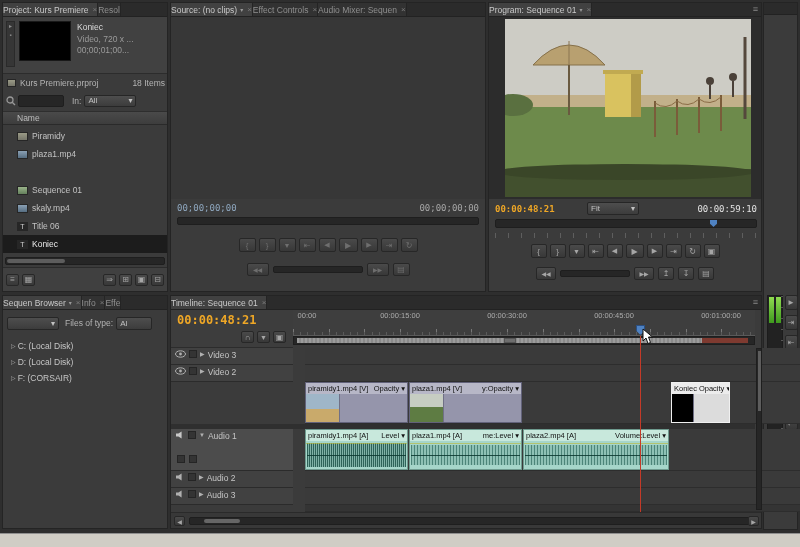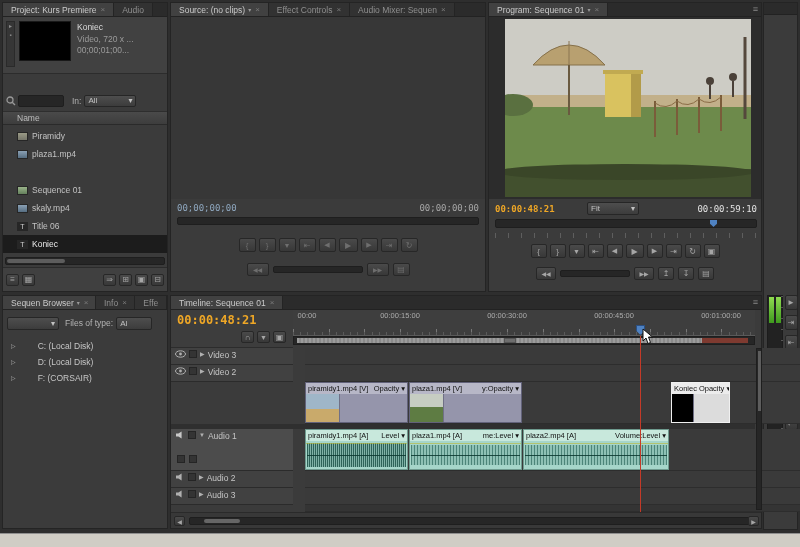--- a/index.html
+++ b/index.html
@@ -1,20 +1,20 @@
 <!DOCTYPE html>
 <html><head>
 <meta charset="utf-8">
 <style>
 *{box-sizing:border-box;margin:0;padding:0}
 body{margin:0;background:#777}
 #app{position:relative;width:800px;height:547px;background:#2e2e2e;font-family:"Liberation Sans","DejaVu Sans",sans-serif;overflow:hidden;cursor:default;color:#c8c8c8}
 .panel{position:absolute;background:#3b3b3b;border:1px solid #242424}
 .tabbar{position:relative;height:14px;background:#2b2b2b;display:flex;border-bottom:1px solid #222}
-.tab{display:flex;align-items:center;gap:3px;padding:0 8px;font-size:8.5px;color:#8f8f8f;background:#323232;border-right:1px solid #242424;white-space:nowrap;overflow:hidden}
+.tab{display:flex;align-items:center;gap:3px;padding:0 0;font-size:8.5px;color:#8f8f8f;background:#323232;border-right:1px solid #242424;white-space:nowrap;overflow:hidden}
 .tab.on{background:#414141;color:#cacaca}
 .tab .arr{font-size:6px;color:#9a9a9a}
 .tab .x{font-size:8px;color:#7a7a7a;margin-left:1px}
 .pmenu{position:absolute;right:3px;top:1px;font-size:9px;color:#8a8a8a}
 .tc{font-family:"DejaVu Sans Mono","Liberation Mono",monospace;font-size:9px}
 .tc.orange{color:#efa726;font-weight:bold}
 .btn{display:inline-flex;align-items:center;justify-content:center;background:linear-gradient(#4a4a4a,#383838);border:1px solid #272727;border-radius:2px;color:#a6a6a6}
 .btn.dim{color:#6e6e6e}
 .groove{background:#262626;border:1px solid #1e1e1e;border-radius:2px}
 .combo{display:flex;align-items:center;justify-content:space-between;background:linear-gradient(#4e4e4e,#3c3c3c);border:1px solid #262626;border-radius:2px;color:#c2c2c2;font-size:8px;padding:0 3px}
@@ -38,47 +38,52 @@
 .aclip{background:#a6d6ca;border-color:#6e9a8e}
 .aclip .nbar{background:#c8e8dc}
 .wave{position:absolute;left:1px;right:1px;top:15px;bottom:4px;background:repeating-linear-gradient(90deg,rgba(22,84,72,.62) 0 1px,rgba(22,84,72,.16) 1px 3px)}
 .wave.loud{top:13px;bottom:2px;background:repeating-linear-gradient(90deg,rgba(16,70,60,.8) 0 1px,rgba(16,70,60,.25) 1px 2px)}
 .wave::after{content:"";position:absolute;left:0;right:0;top:50%;height:1px;background:rgba(10,54,46,.85)}
 .vol{position:absolute;left:0;right:0;top:13px;height:1px;background:#b9b93e;opacity:.65}
 .ruler{position:absolute;background:#3e3e3e;border-bottom:1px solid #5a5a5a}
 .ticks-major{position:absolute;left:0;right:0;bottom:0;height:6px;background:repeating-linear-gradient(90deg,#787878 0 1px,transparent 1px 35.7px)}
 .ticks-minor{position:absolute;left:0;right:0;bottom:0;height:3px;background:repeating-linear-gradient(90deg,#5a5a5a 0 1px,transparent 1px 7.14px)}
 .rlabel{position:absolute;top:1px;font-size:7.5px;color:#adadad;transform:translateX(-50%);white-space:nowrap}
-.drive{position:absolute;left:0;width:164px;height:16px;display:flex;align-items:center;gap:22px;padding-left:8px;font-size:8.5px;color:#c6c6c6}
+.drive{position:absolute;left:0;width:164px;height:16px;display:flex;align-items:center;gap:2px;padding-left:8px;font-size:8.5px;color:#c6c6c6}
 .tool{width:13px;height:15px;font-size:8px;margin:0 0 5px 0}
 .metertick{position:absolute;background:repeating-linear-gradient(180deg,#565656 0 1px,transparent 1px 11px)}
 </style>
 </head>
 <body>
 
 <div id="app">
 
   <div class="panel" style="left:2px;top:2px;width:166px;height:290px">
     <div class="tabbar">
       <div class="tab on">
         <span>Project: Kurs Premiere</span>
         <span class="x">×</span>
       </div>
       <div class="tab">
-        <span>Audio</span>
+        <span>Resol</span>
       </div>
     </div>
     <div style="position:absolute;left:0;top:14px;width:164px;height:57px;background:#414141;border-bottom:1px solid #2c2c2c">
       <div style="position:absolute;left:3px;top:4px;width:9px;height:46px;background:#363636;border:1px solid #2a2a2a;color:#8c8c8c;font-size:6px;text-align:center;line-height:9px">▸<br>▪</div>
       <div style="position:absolute;left:16px;top:4px;width:52px;height:40px;background:#000;border:1px solid #191919"></div>
       <div style="position:absolute;left:74px;top:5px;font-size:8.5px;line-height:11.5px">
         <div style="color:#dadada">Koniec</div>
         <div style="color:#9b9b9b">Video, 720 x ...</div>
         <div style="color:#9b9b9b">00;00;01;00...</div>
       </div>
+    </div>
+    <div class="row" style="left:4px;top:74px;width:158px;height:12px;font-size:8.5px;color:#b4b4b4">
+      <span class="ic bin" style="width:9px;height:8px;margin-right:4px"></span>
+      <span>Kurs Premiere.prproj</span>
+      <span style="margin-left:auto">18 Items</span>
     </div>
     <div class="row" style="left:3px;top:90px;width:160px;height:15px">
       <span style="margin-right:2px">
         <svg width="10" height="10">
             <circle cx="4" cy="4" r="3" fill="none" stroke="#999" stroke-width="1.3"></circle>
             <line x1="6.2" y1="6.2" x2="9" y2="9" stroke="#999" stroke-width="1.3"></line>
           </svg>
       </span>
       <span class="groove" style="width:46px;height:12px;display:inline-block"></span>
       <span style="font-size:8.5px;color:#b0b0b0;margin:0 3px 0 8px">In:</span>

